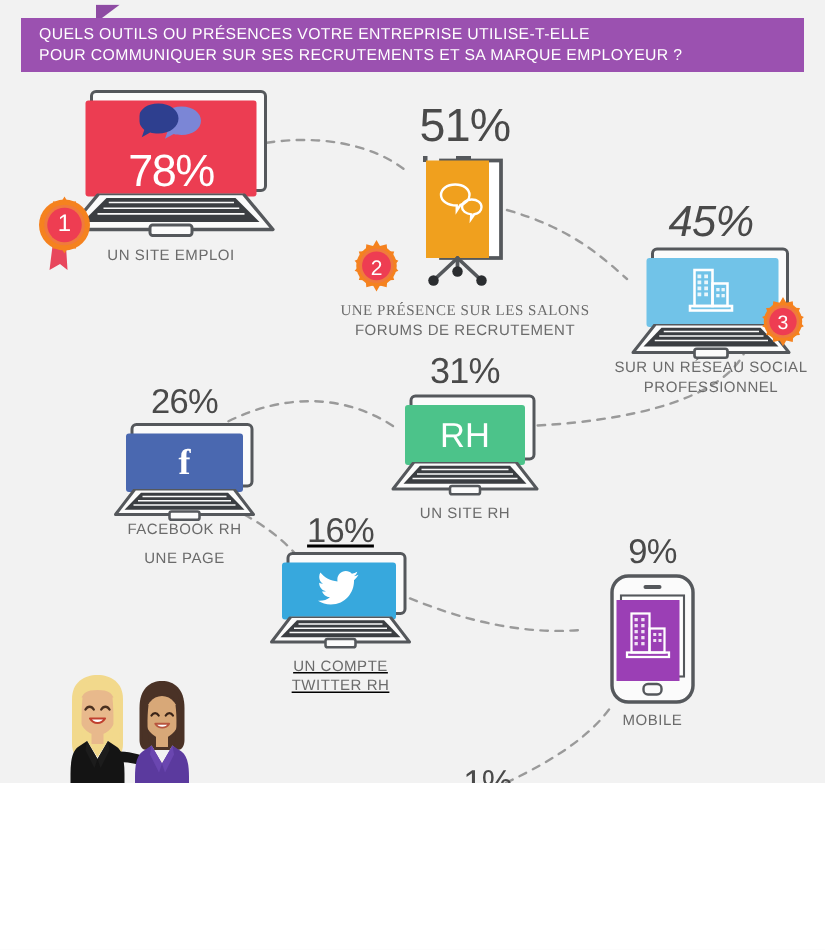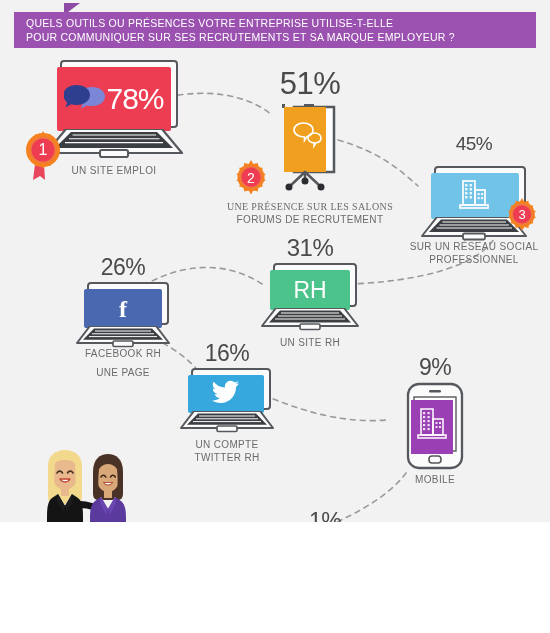--- a/index.html
+++ b/index.html
@@ -115,21 +115,21 @@
       <path d="M262,284 C230,263 190,262 152,281"></path>
       <path d="M126,328 C160,338 186,355 201,374"></path>
       <path d="M264,395 C310,415 350,423 387,420"></path>
       <path d="M406,473 C386,500 346,518 326,527"></path>
     </g>
   </svg>
 
   <div class="node" style="left:34px; top:60px; width:160px;">
     <div class="laptop" style="width:140px;">
       <div class="lid" style="width:118px; height:68px; margin:0 auto 0 16px;">
-        <div class="screen" style="background:#ec3d52; border-radius:2px; flex-direction:row;">
+        <div class="screen" style="background:#ec3d52; border-radius:2px; flex-direction:column;">
           <span style="display:block; margin-bottom:1px;">
             <svg width="42" height="26" viewBox="0 0 42 26">
               <path d="M28 3 C36 3 41 7.5 41 12.5 C41 17.5 36 22 28 22 C26 22 24.3 21.8 22.8 21.4 L17 24.5 L18.6 20 C15.8 18.2 14.5 15.5 14.5 12.5 C14.5 7.5 20 3 28 3 Z" fill="#7b86d6"></path>
               <path d="M12.5 1 C20.5 1 26 5.5 26 11 C26 16.5 20.5 21 12.5 21 C10.5 21 8.7 20.8 7.1 20.3 L1.5 23.5 L3.2 18.6 C0.9 16.6 -0.5 14 -0.5 11 C-0.5 5.5 4.5 1 12.5 1 Z" fill="#2e3f8f"></path>
             </svg>
           </span>
           <span class="screen-label" style="font-size:30px; letter-spacing:-1px;">78%</span>
         </div>
       </div>
       <div class="base" style="width:140px; margin-top:1px;">
@@ -193,21 +193,21 @@
     <svg width="38" height="38" viewBox="0 0 38 38">
       <path d="M19 0 L21.3 4 L25.8 2.9 L26.2 7.5 L30.8 7.7 L29.4 12 L33.6 13.9 L30.5 17.2 L33.6 20.5 L29.4 22.4 L30.8 26.7 L26.2 26.9 L25.8 31.5 L21.3 30.4 L19 34.4 L16.7 30.4 L12.2 31.5 L11.8 26.9 L7.2 26.7 L8.6 22.4 L4.4 20.5 L7.5 17.2 L4.4 13.9 L8.6 12 L7.2 7.7 L11.8 7.5 L12.2 2.9 L16.7 4 Z" fill="#f5821f"></path>
       <circle cx="19" cy="17.2" r="13.5" fill="#f5821f"></circle>
       <circle cx="19" cy="17.2" r="11.5" fill="#f07a3c"></circle>
       <circle cx="19" cy="17.2" r="9.6" fill="#ee3d52"></circle>
     </svg>
     <div class="bnum" style="height:35px; font-size:14px;">2</div>
   </div>
 
   <div class="node" style="left:398px; top:134px; width:152px;">
-    <div class="pct" style="font-size:19px; margin-bottom:13px;">45%</div>
+    <div class="pct" style="font-size:29px; margin-bottom:2px;font-style:italic;">45%</div>
     <div class="laptop" style="width:108px; margin:0 auto;">
       <div class="lid" style="width:92px; height:50px; margin:0 auto 0 14px;">
         <div class="screen" style="background:#71c3e8; border-radius:2px;">
           <span>
             <svg width="34" height="32" viewBox="0 0 34 32">
               <g fill="none" stroke="#ffffff" stroke-width="1.7">
                 <rect x="5" y="3" width="12" height="24"></rect>
                 <rect x="17" y="12" width="10" height="15"></rect>
                 <rect x="2" y="27" width="28" height="3"></rect>
               </g>
@@ -298,21 +298,21 @@
             <line x1="14" y1="10.6" x2="82" y2="10.6"></line>
           </g>
           <rect x="38" y="15" width="20" height="5.5" rx="1.4" fill="#fbfbfb" stroke="#55585c" stroke-width="1.7"></rect>
         </svg>
       </div>
     </div>
     <div class="caption">FACEBOOK RH</div>
     <div class="caption" style="margin-top:6px;">UNE PAGE</div>
   </div>
 
-  <div class="node" style="left:162px; top:342px; width:130px;">
+  <div class="node" style="left:162px; top:342px; width:130px;text-decoration:underline;">
     <div class="pct" style="font-size:23px; margin-bottom:3px;">16%</div>
     <div class="laptop" style="width:96px; margin:0 auto;">
       <div class="lid" style="width:80px; height:42px; margin:0 auto 0 12px;">
         <div class="screen" style="background:#37a8dd; border-radius:2px;">
           <span>
             <svg width="28" height="24" viewBox="0 0 28 24">
               <path d="M27 3.2 C26 3.7 24.9 4 23.8 4.2 C25 3.5 25.8 2.4 26.2 1.1 C25.1 1.8 23.9 2.3 22.6 2.5 C21.6 1.4 20.1 0.7 18.5 0.7 C15.4 0.7 12.9 3.2 12.9 6.3 C12.9 6.7 12.9 7.2 13 7.6 C8.4 7.4 4.3 5.1 1.6 1.7 C1.1 2.5 0.8 3.5 0.8 4.6 C0.8 6.5 1.8 8.2 3.3 9.2 C2.4 9.2 1.5 8.9 0.8 8.5 L0.8 8.6 C0.8 11.3 2.7 13.6 5.3 14.1 C4.8 14.2 4.3 14.3 3.8 14.3 C3.4 14.3 3.1 14.3 2.7 14.2 C3.4 16.4 5.5 18.1 8 18.1 C6.1 19.6 3.7 20.5 1.1 20.5 C0.7 20.5 0.2 20.5 -0.2 20.4 C2.3 22 5.3 23 8.5 23 C18.5 23 24 14.7 24 7.5 C24 7.3 24 7 24 6.8 C25.1 6 26.2 4.7 27 3.2 Z" fill="#ffffff"></path>
             </svg>
           </span>
         </div>

